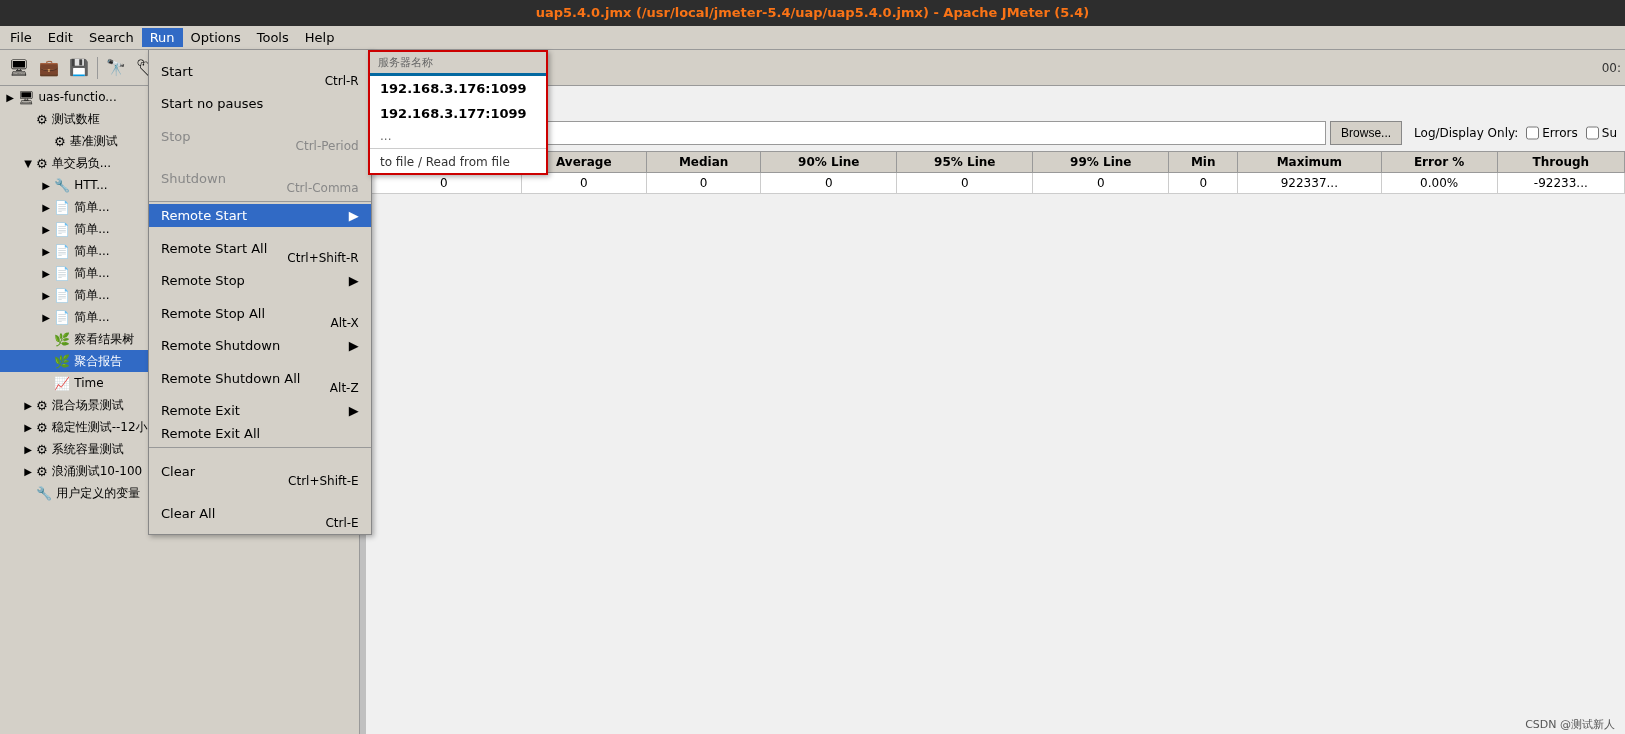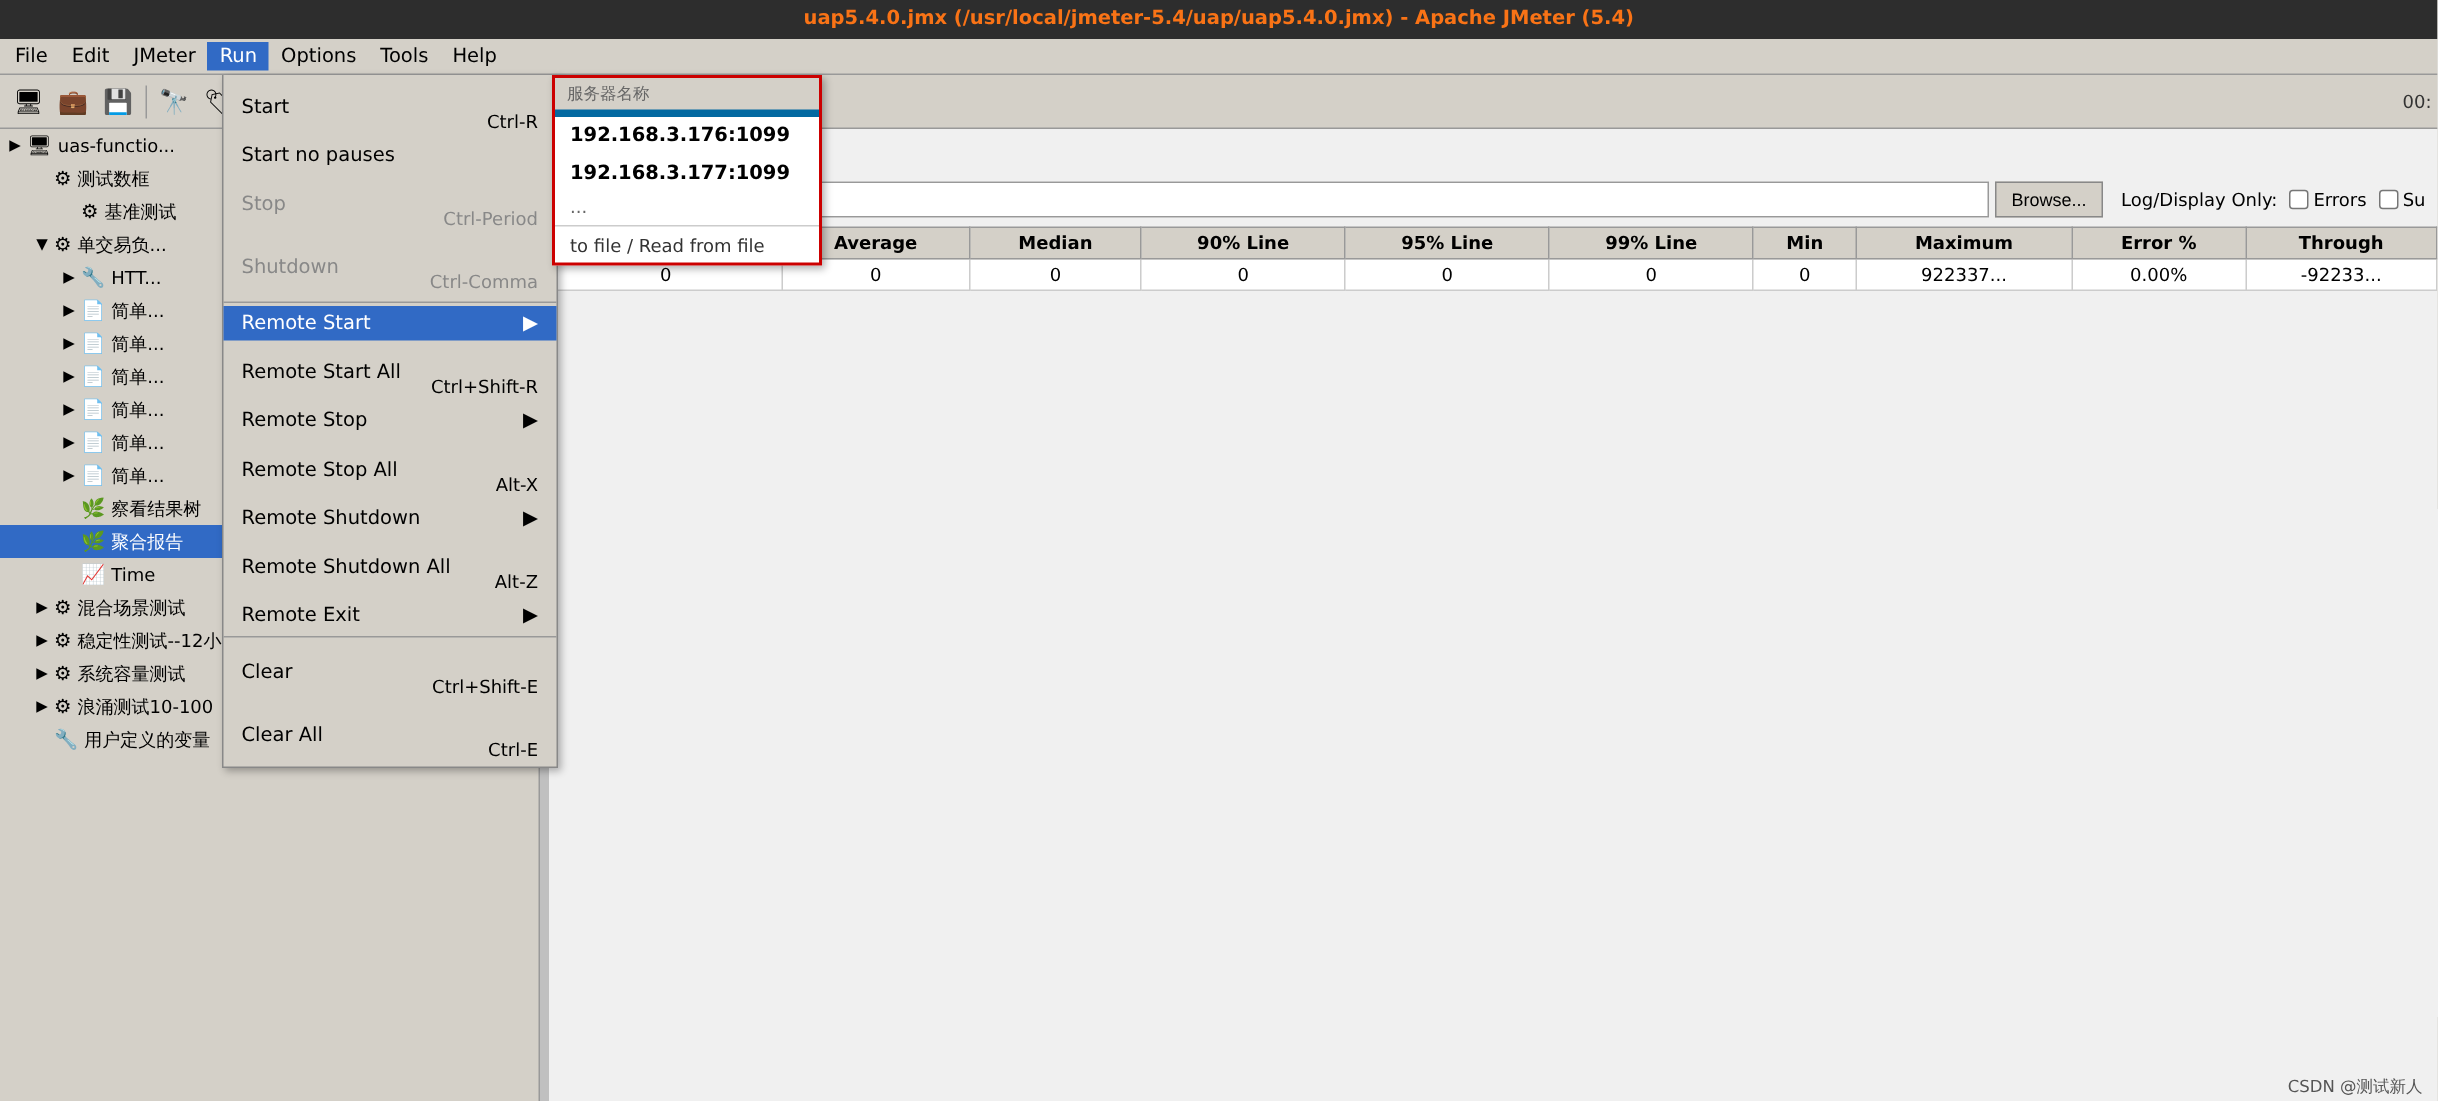--- a/index.html
+++ b/index.html
@@ -274,21 +274,21 @@
       border: 2px solid #cc0000;
       min-width: 180px;
       z-index: 101;
       box-shadow: 2px 2px 5px rgba(0,0,0,0.3);
     }
     .submenu-header {
       background: #d4d0c8;
       padding: 3px 8px;
       font-size: 11px;
       color: #666;
-      border-bottom: 5px solid #0369a1;
+      border-bottom: 3px solid #0369a1;
     }
     .submenu-item {
       padding: 5px 10px;
       cursor: pointer;
       font-size: 13px;
       color: #000;
       font-weight: bold;
     }
     .submenu-separator {
       height: 1px;
@@ -310,21 +310,21 @@
 </head>
 <body>
 
 <div id="title-bar">
   <span>uap5.4.0.jmx (/usr/local/jmeter-5.4/uap/uap5.4.0.jmx) - Apache JMeter (5.4)</span>
 </div>
 
 <div id="menu-bar">
   <span class="menu-item">File</span>
   <span class="menu-item">Edit</span>
-  <span class="menu-item">JMeter</span>
+  <span class="menu-item">Search</span>
   <span class="menu-item active">Run</span>
   <span class="menu-item">Options</span>
   <span class="menu-item">Tools</span>
   <span class="menu-item">Help</span>
 </div>
 
 <div id="toolbar">
 
   <button class="toolbar-btn" title="Open">🖥</button>
   <button class="toolbar-btn" title="Save">💼</button>
@@ -552,20 +552,23 @@
     <span class="arrow">▶</span>
   </div>
   <div class="run-menu-item">
     <span>Remote Shutdown All</span>
     <span class="shortcut">Alt-Z</span>
   </div>
   <div class="run-menu-item">
     <span>Remote Exit</span>
     <span class="arrow">▶</span>
   </div>
+  <div class="run-menu-item">
+    <span>Remote Exit All</span>
+  </div>
   <div class="menu-separator"></div>
   <div class="run-menu-item">
     <span>Clear</span>
     <span class="shortcut">Ctrl+Shift-E</span>
   </div>
   <div class="run-menu-item">
     <span>Clear All</span>
     <span class="shortcut">Ctrl-E</span>
   </div>
 </div>

